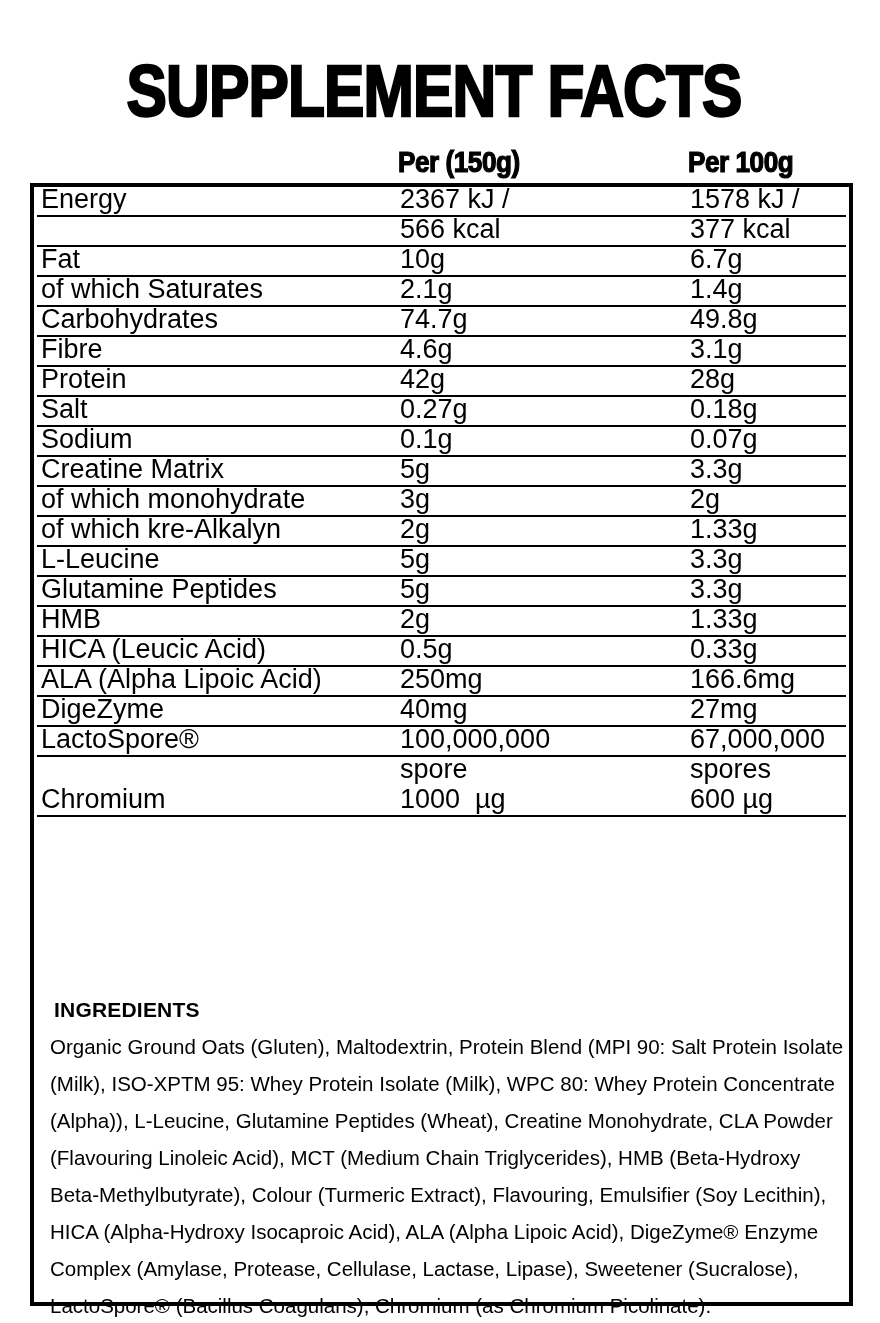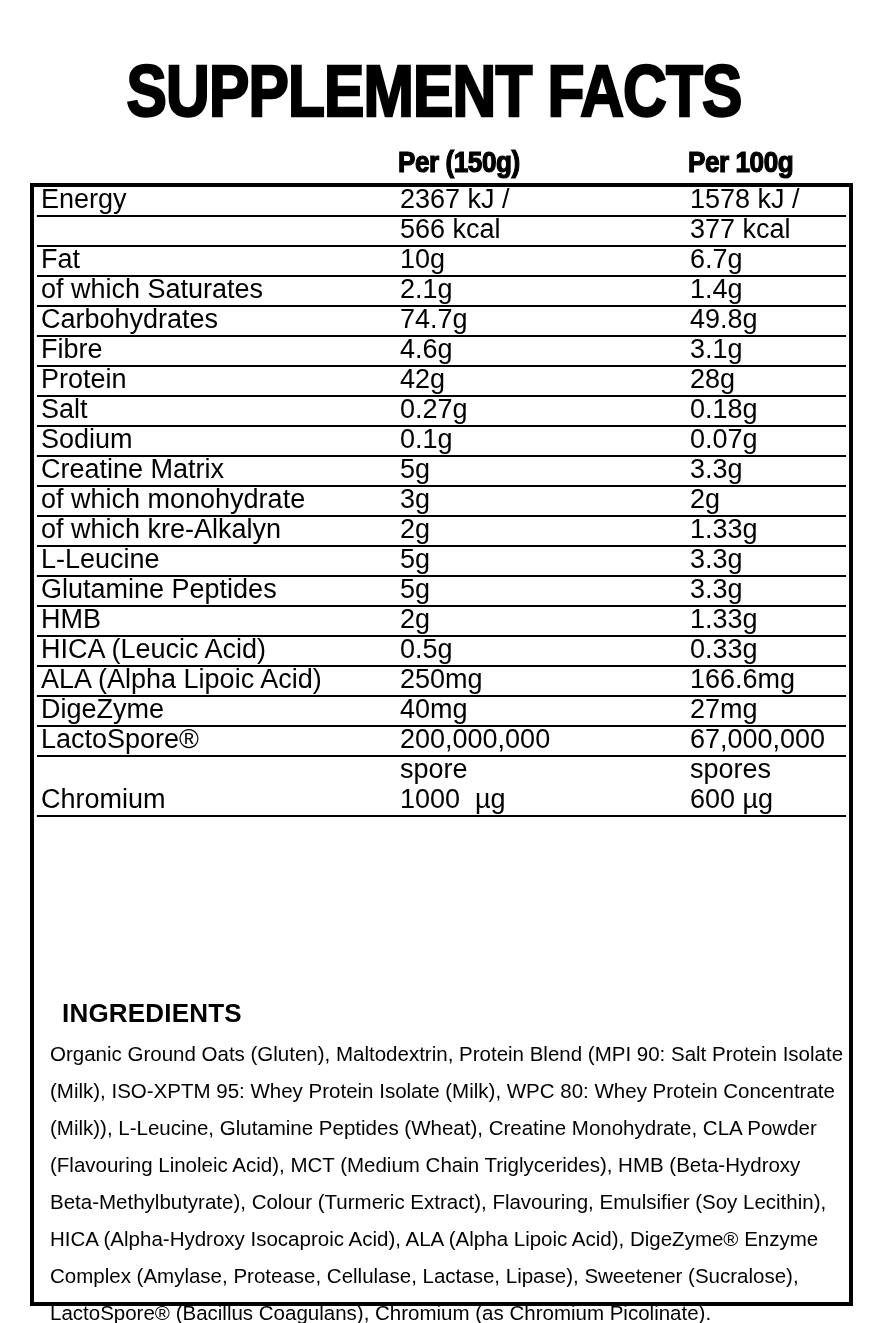--- a/index.html
+++ b/index.html
@@ -65,22 +65,22 @@
   }
   .flabel{left:7px;}
   .fv1{left:366px;}
   .fv2{left:656px;margin-top:20px;}
   
   .ingredients{
     position:absolute;left:0;right:0;top:798.6px;
     padding:12px 16px 0 16px;
   }
   .ing-heading{
-    font-size:26px;font-weight:bold;letter-spacing:0.2px;
-    margin:0 0 6px 12px;
+    font-size:21px;font-weight:bold;letter-spacing:0.2px;
+    margin:0 0 6px 4px;
   }
   .ing-line{
     font-size:20.5px;line-height:37px;white-space:nowrap;
   }
 </style>
 </head>
 <body>
 
 <div class="page">
 
@@ -177,40 +177,40 @@
           <span class="fv1">250mg</span>
           <span class="fv2">166.6mg</span>
         </div>
         <div class="frow">
           <span class="flabel">DigeZyme</span>
           <span class="fv1">40mg</span>
           <span class="fv2">27mg</span>
         </div>
         <div class="frow">
           <span class="flabel">LactoSpore®</span>
-          <span class="fv1">200,000,000</span>
+          <span class="fv1">100,000,000</span>
           <span class="fv2">67,000,000</span>
         </div>
         <div class="frow no-line">
           <span class="flabel"></span>
           <span class="fv1">spore</span>
           <span class="fv2">spores</span>
         </div>
         <div class="frow">
           <span class="flabel">Chromium</span>
           <span class="fv1">1000  µg</span>
           <span class="fv2">600 µg</span>
         </div>
       </div>
     <div class="ingredients">
       <div class="ing-heading">INGREDIENTS</div>
       <div>
           <div class="ing-line">Organic Ground Oats (Gluten), Maltodextrin, Protein Blend (MPI 90: Salt Protein Isolate</div>
           <div class="ing-line">(Milk), ISO-XPTM 95: Whey Protein Isolate (Milk), WPC 80: Whey Protein Concentrate</div>
-          <div class="ing-line">(Milk)), L-Leucine, Glutamine Peptides (Wheat), Creatine Monohydrate, CLA Powder</div>
+          <div class="ing-line">(Alpha)), L-Leucine, Glutamine Peptides (Wheat), Creatine Monohydrate, CLA Powder</div>
           <div class="ing-line">(Flavouring Linoleic Acid), MCT (Medium Chain Triglycerides), HMB (Beta-Hydroxy</div>
           <div class="ing-line">Beta-Methylbutyrate), Colour (Turmeric Extract), Flavouring, Emulsifier (Soy Lecithin),</div>
           <div class="ing-line">HICA (Alpha-Hydroxy Isocaproic Acid), ALA (Alpha Lipoic Acid), DigeZyme® Enzyme</div>
           <div class="ing-line">Complex (Amylase, Protease, Cellulase, Lactase, Lipase), Sweetener (Sucralose),</div>
           <div class="ing-line">LactoSpore® (Bacillus Coagulans), Chromium (as Chromium Picolinate).</div>
         </div>
     </div>
   </div>
 
 </div>

